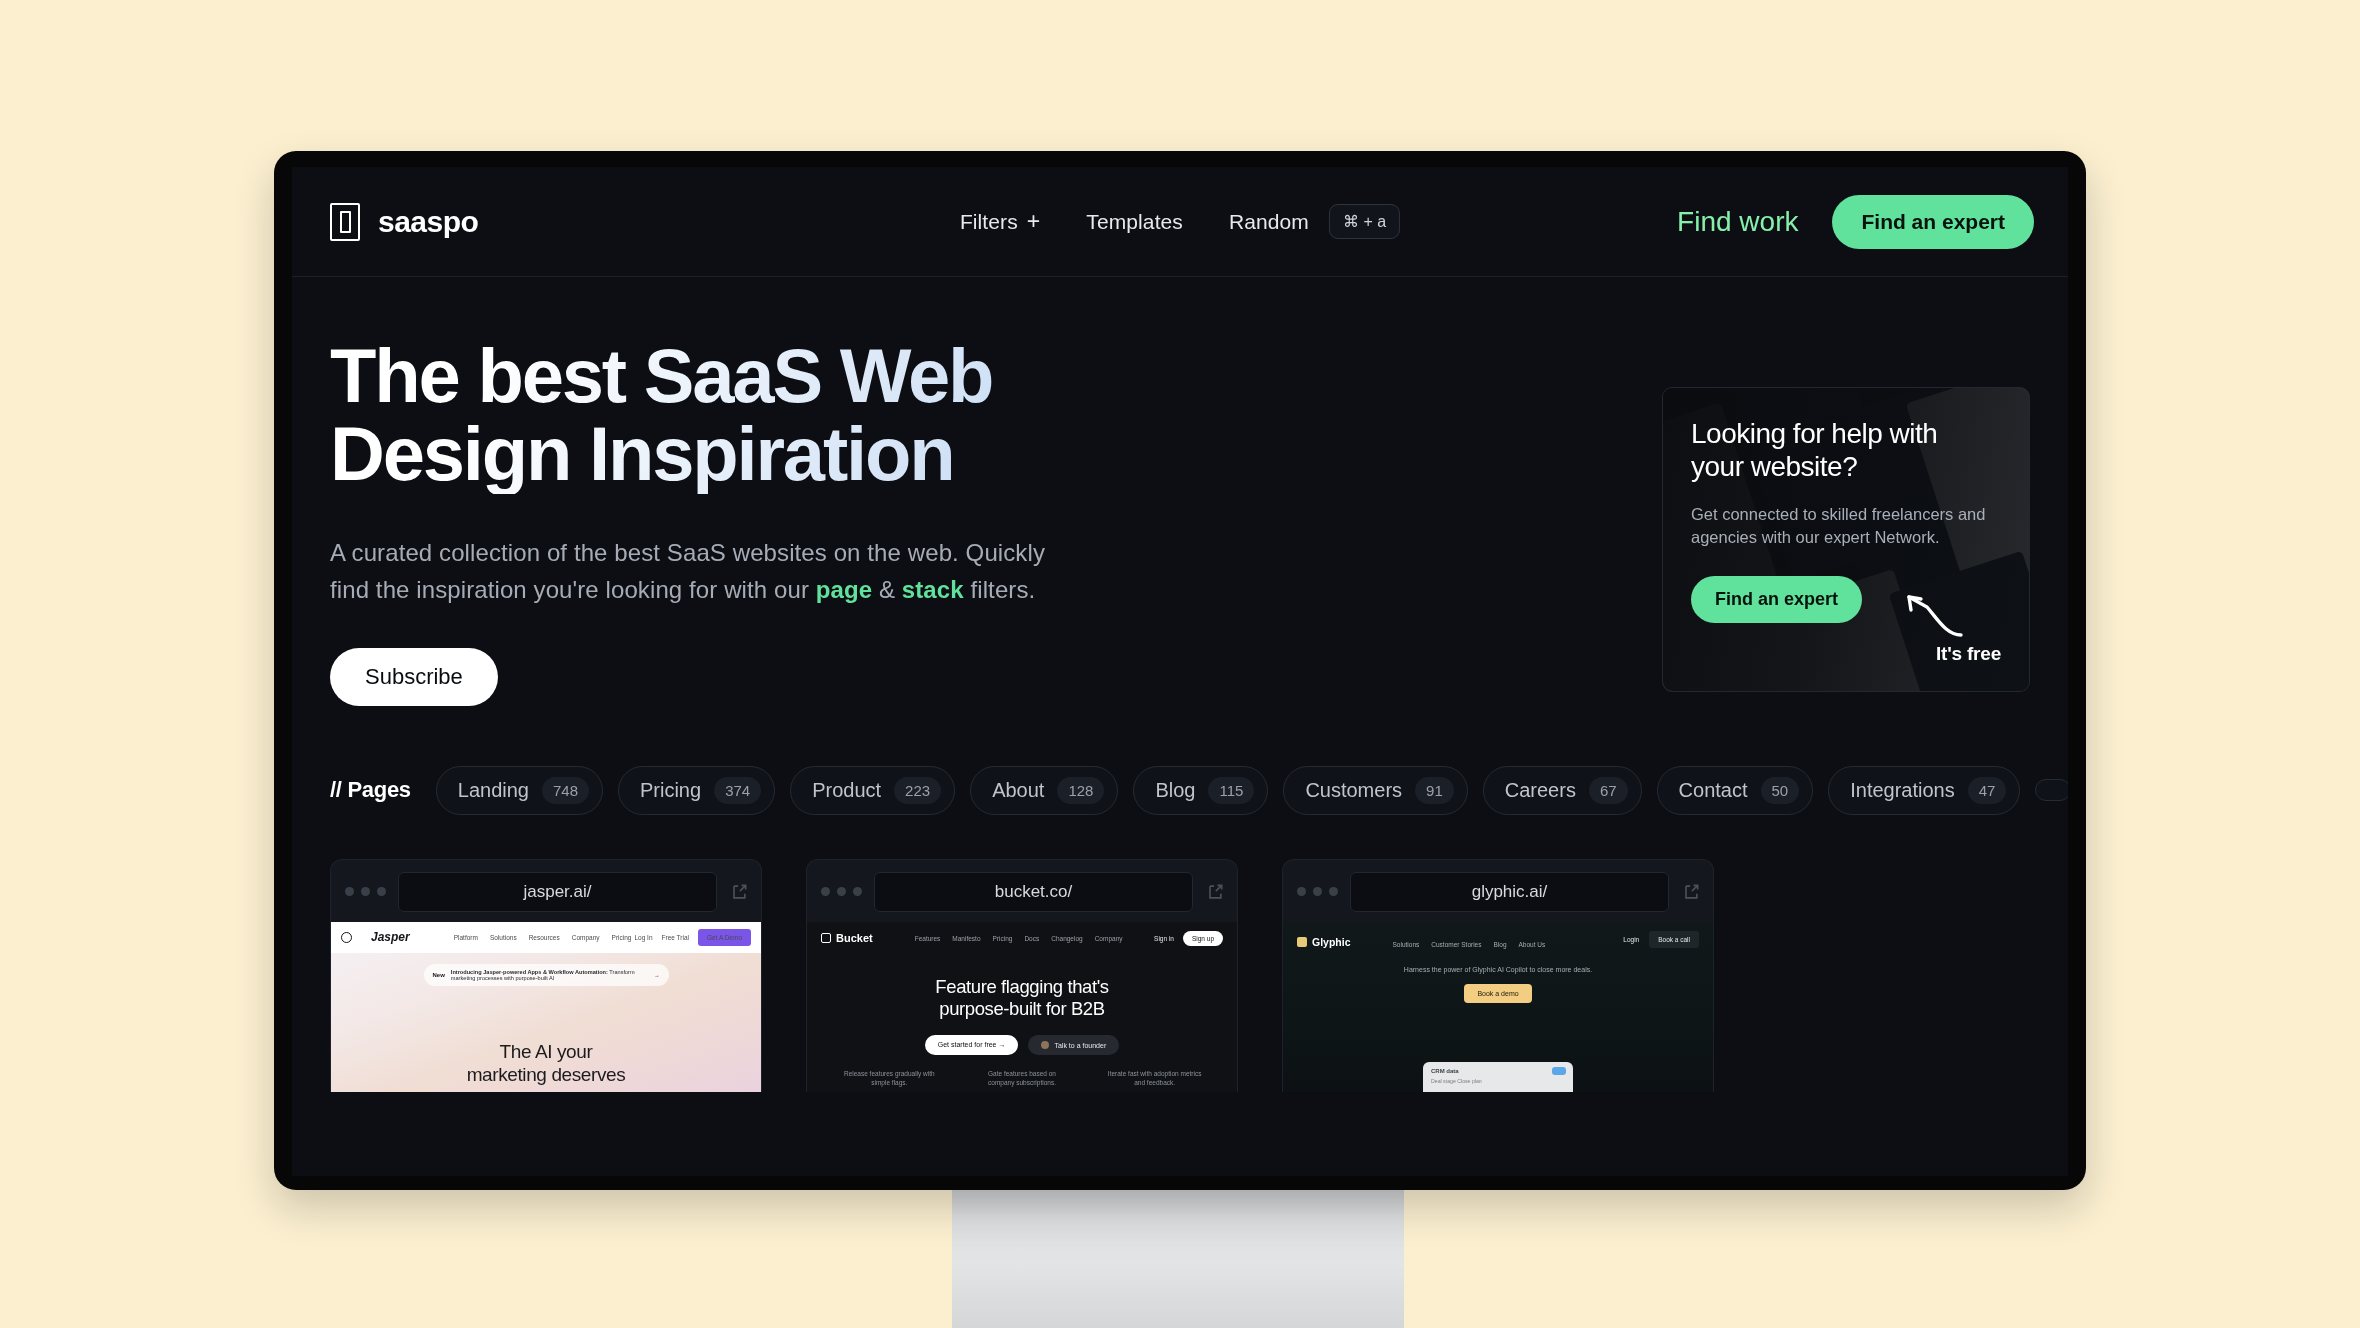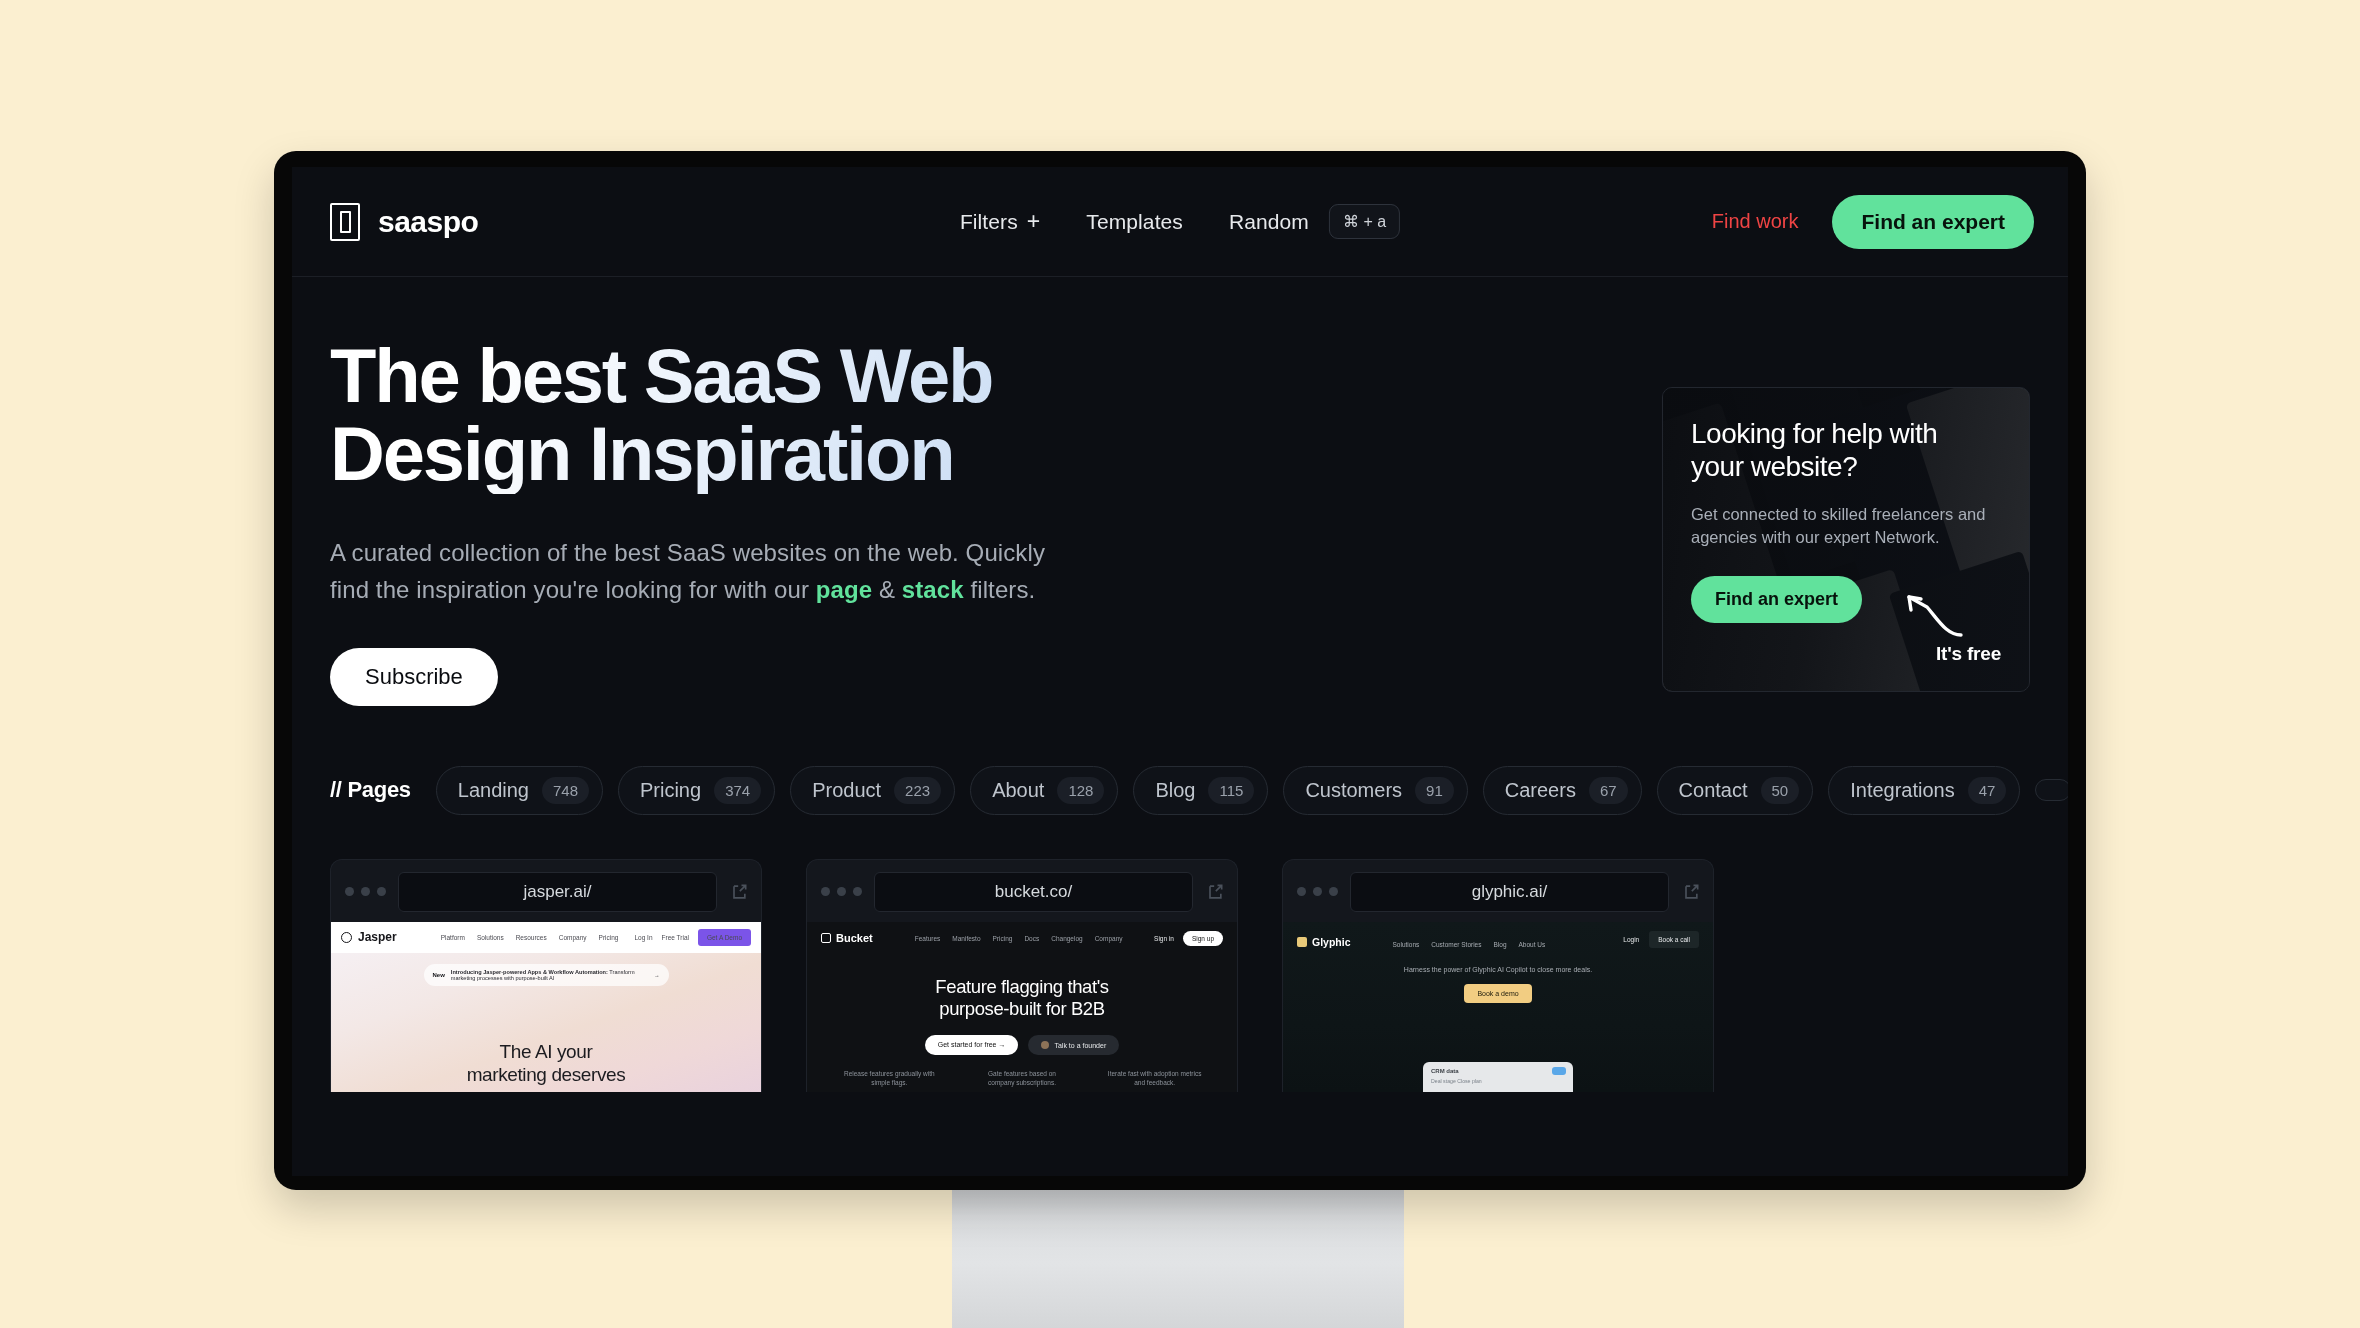--- a/index.html
+++ b/index.html
@@ -52,21 +52,21 @@
   .kbd-badge {
     margin-left: -26px;
     border: 1px solid #2e333c; border-radius: 9px;
     padding: 7px 13px; color: #cfd3d9; font-size: 16px;
     background: #11141a; white-space: nowrap;
   }
 
   .nav-right {
     position: absolute; right: 34px; display: flex; align-items: center; gap: 34px;
   }
-  .find-work { color: #ef4444; font-size: 20px; white-space: nowrap; }
+  .find-work { color: #86efac; font-size: 28px; white-space: nowrap; }
   .btn-green {
     background: #61E29C; color: #07130c; border: none; border-radius: 999px;
     font-family: inherit; font-size: 21px; font-weight: 700;
     padding: 15px 29px; white-space: nowrap; cursor: pointer;
   }
 
   
   .hero { position: relative; display: flex; padding: 60px 38px 0 38px; }
   .hero-left { width: 1000px; flex: none; }
   .hero-title {
@@ -156,21 +156,21 @@
   .urlbar {
     flex: 1; background: #0b0d12; border: 1px solid #23272f; border-radius: 6px;
     text-align: center; color: #d6dade; font-size: 17px; padding: 9px 6px;
   }
   .ext-icon { width: 20px; height: 20px; flex: none; color: #4a515b; }
   .shot { position: relative; height: 170px; overflow: hidden; }
 
   
   .shot-jasper { background: linear-gradient(160deg,#f6f2f7 0%,#f3e8e6 35%,#f0ddd3 60%,#efd8d8 80%,#e9d2dd 100%); }
   .j-nav { display: flex; align-items: center; padding: 7px 10px; background: #ffffff; }
-  .j-logo { display: flex; align-items: center; gap: 6px; color: #16161a; font-size: 12px; font-weight: 700; }
+  .j-logo { display: flex; align-items: center; gap: 19px; color: #16161a; font-size: 12px; font-weight: 700; font-style: italic; }
   .j-logo-mark { width: 11px; height: 11px; border: 1.6px solid #16161a; border-radius: 50%; }
   .j-links { display: flex; gap: 12px; margin-left: 44px; }
   .j-links span { color: #4b4b52; font-size: 6.5px; }
   .j-right { margin-left: auto; display: flex; align-items: center; gap: 9px; }
   .j-right span { color: #4b4b52; font-size: 6.5px; }
   .j-cta { background: #7b54e8; color: #fff; font-size: 6.5px; padding: 5px 9px; border-radius: 3px; }
   .j-banner {
     margin: 11px auto 0; width: 245px; background: rgba(255,255,255,0.72);
     border-radius: 999px; padding: 5px 9px; display: flex; align-items: center; gap: 6px;
   }

